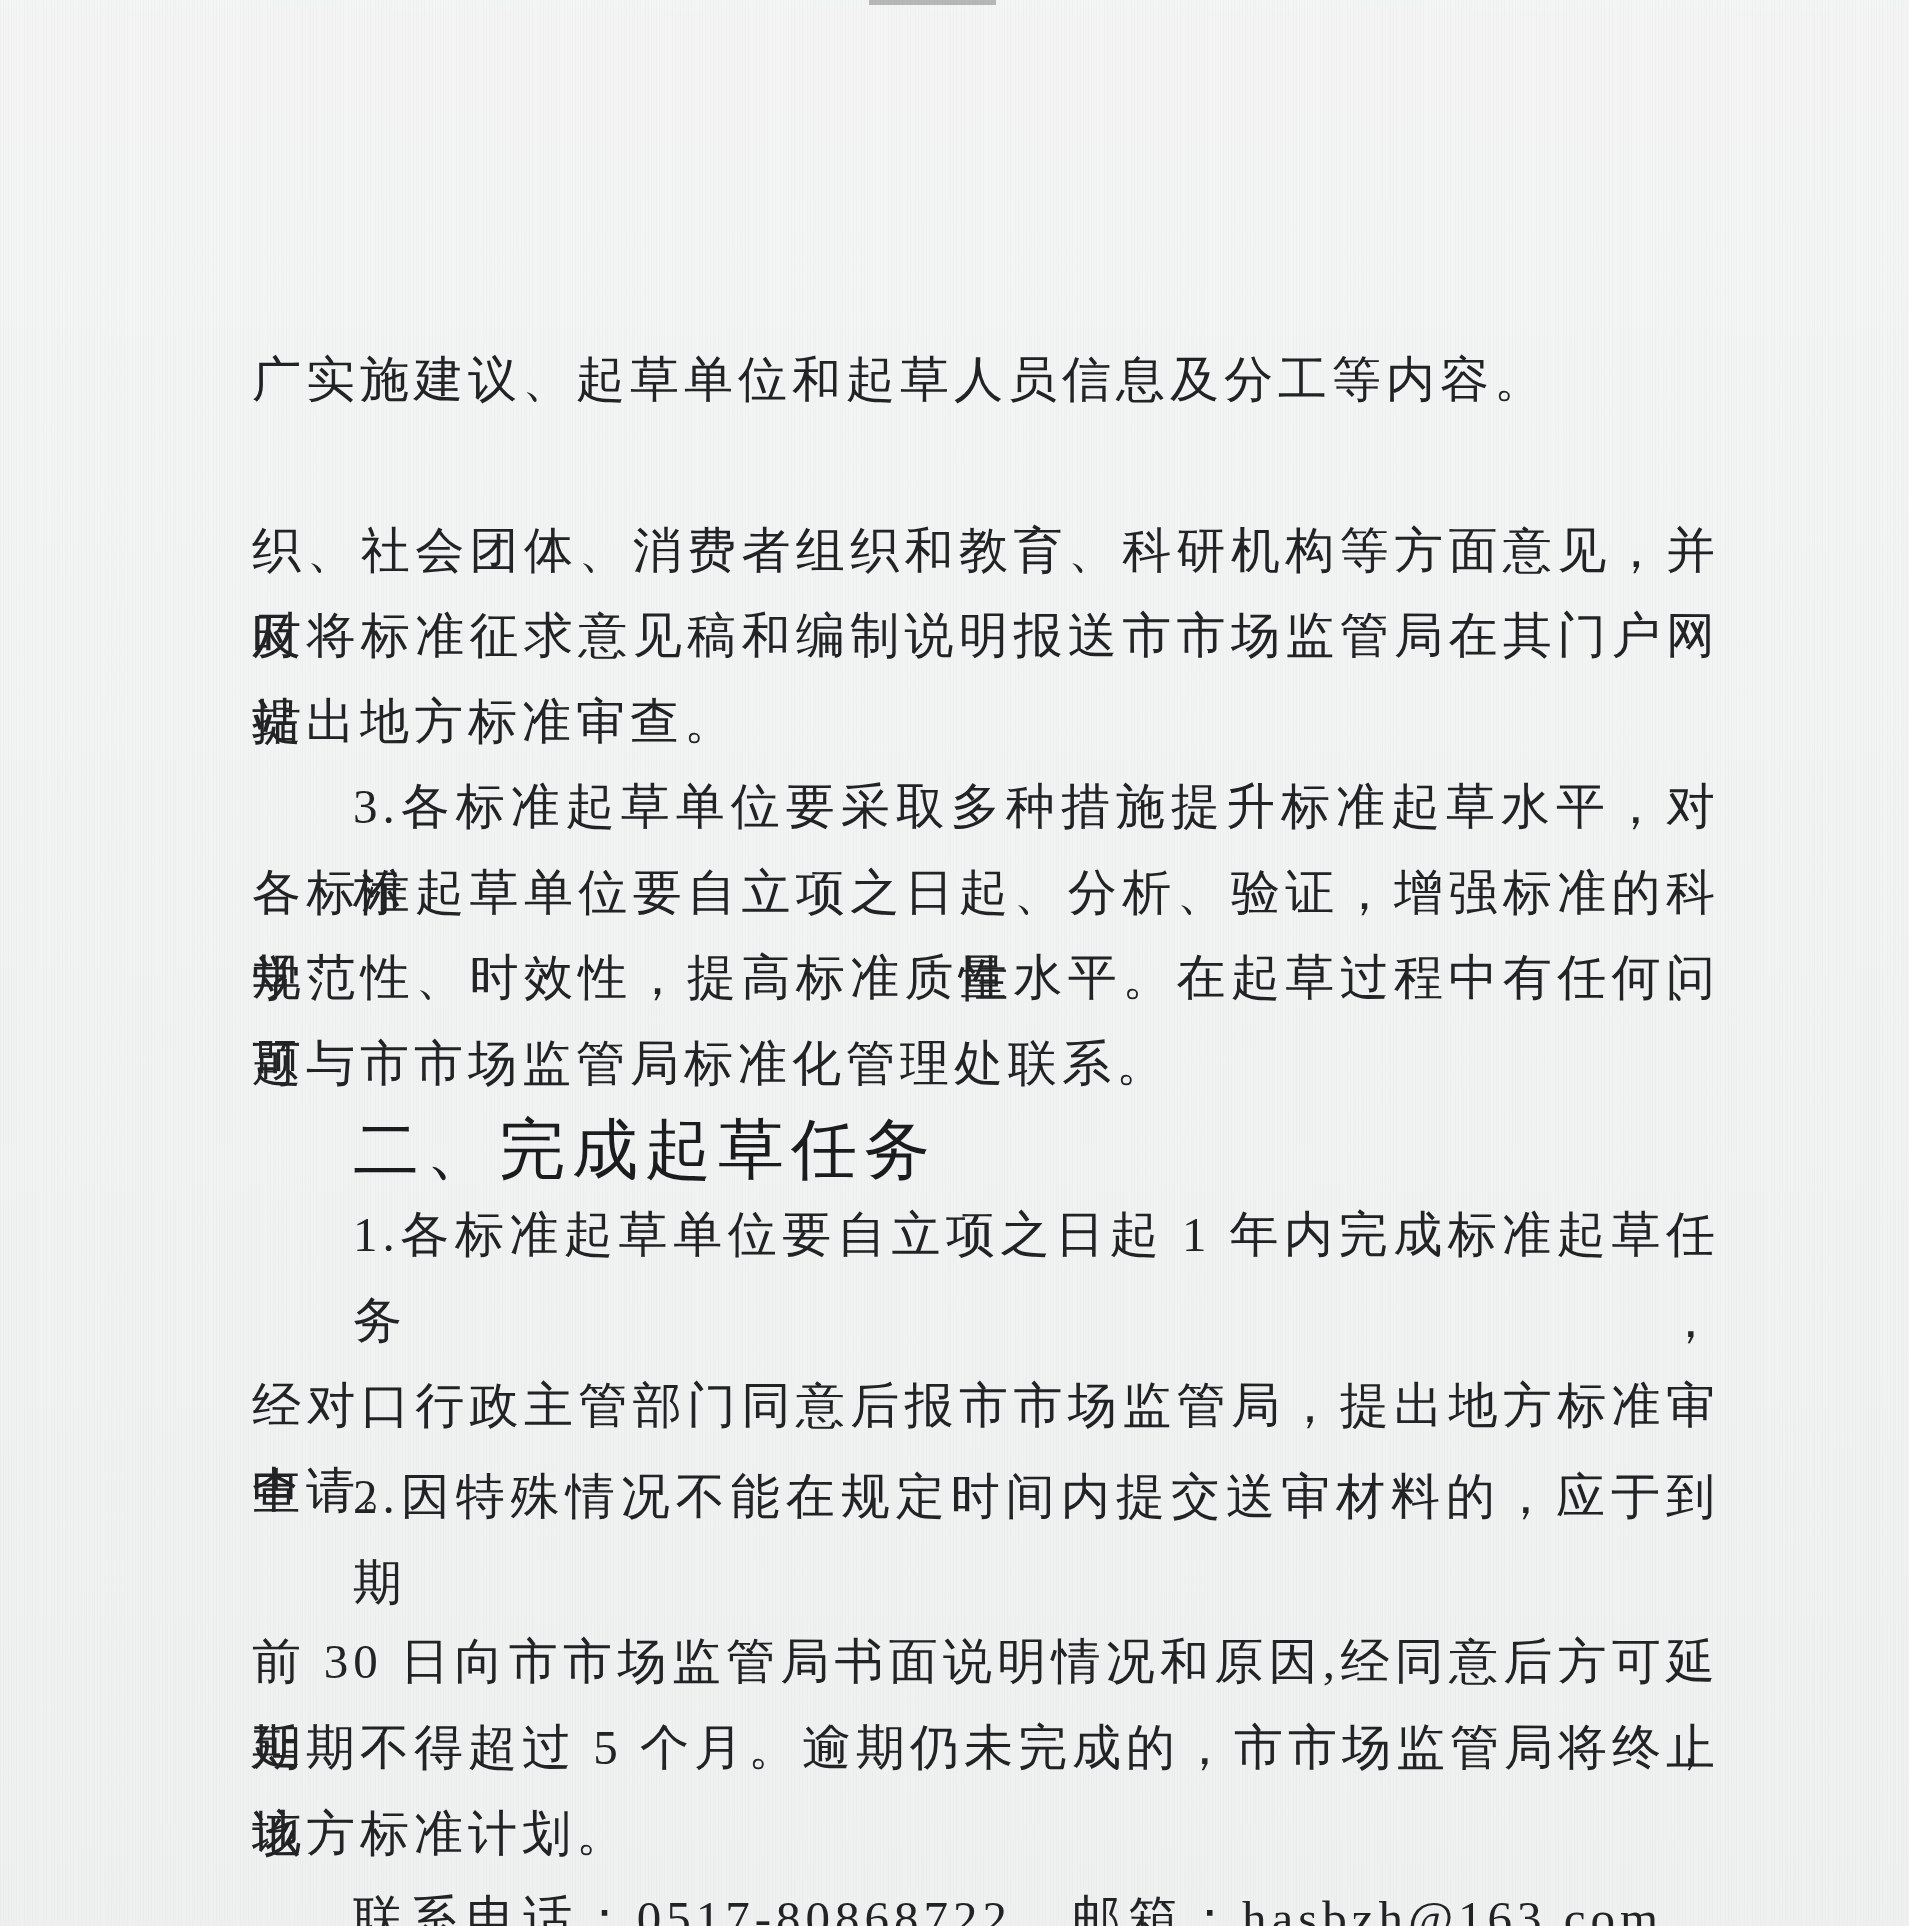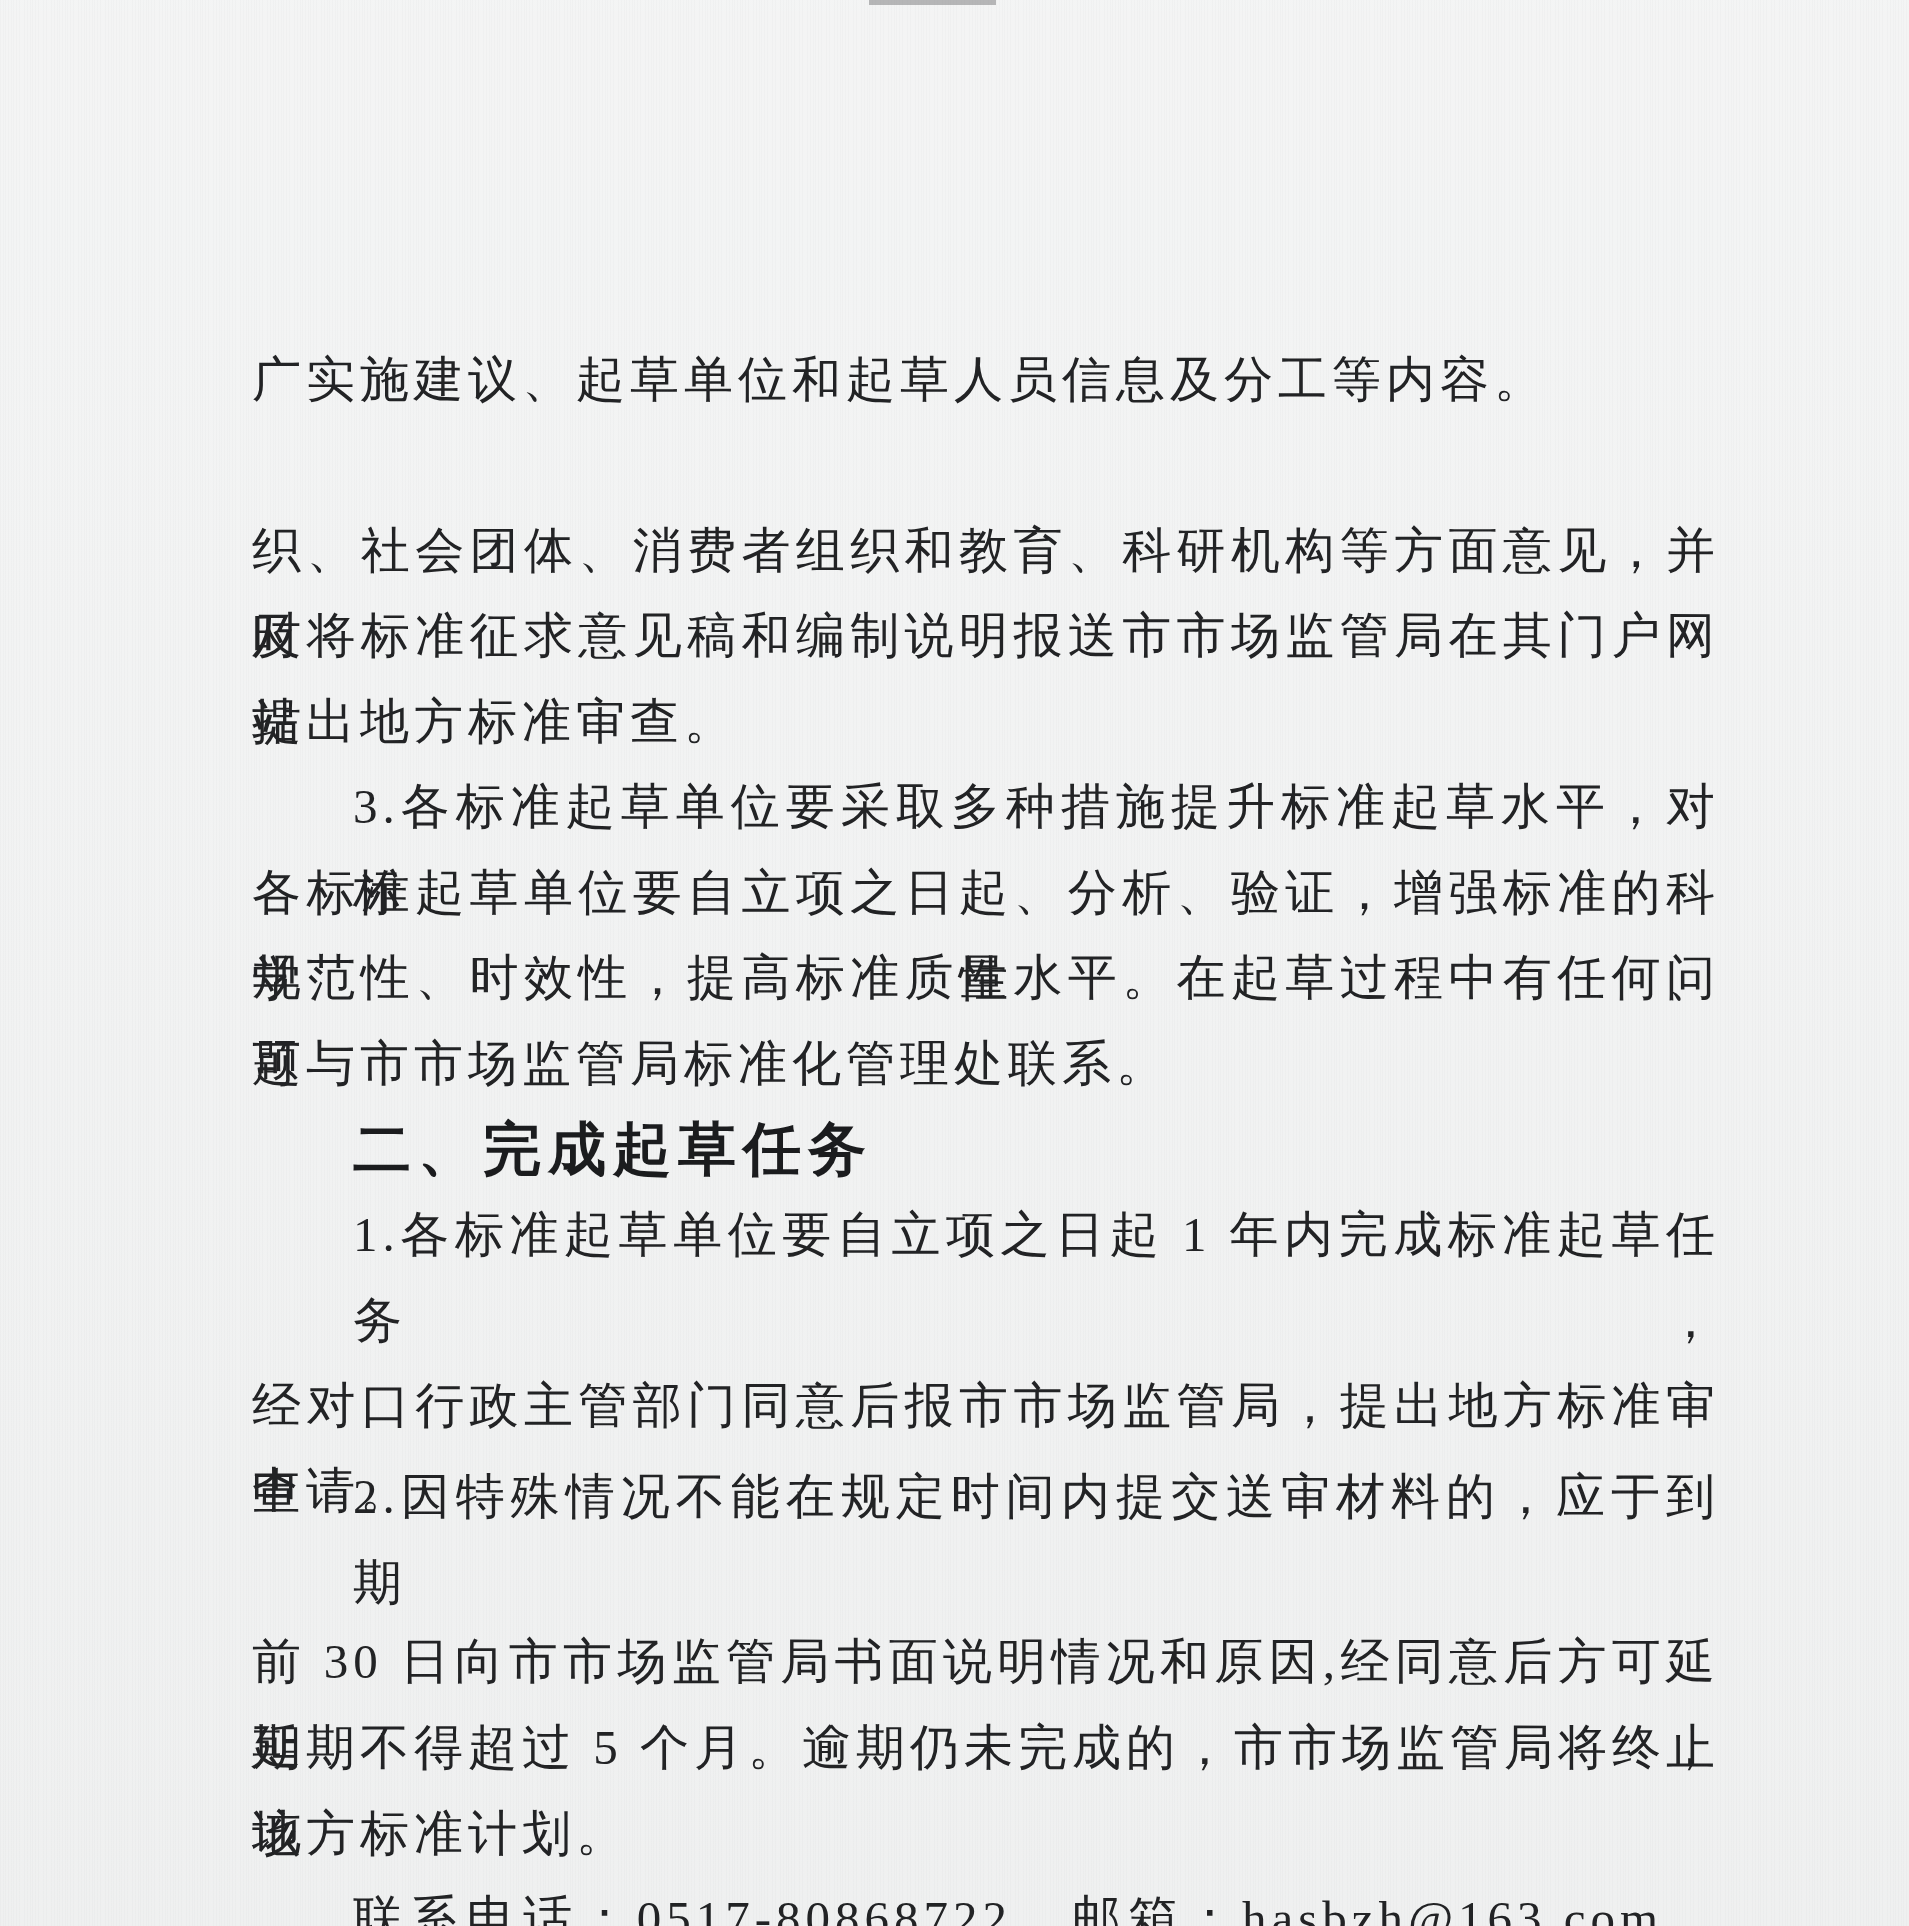--- a/index.html
+++ b/index.html
@@ -32,22 +32,22 @@
     box-sizing: border-box;
   }
   .just {
     white-space: normal;
     text-align: justify;
     text-align-last: justify;
   }
   .indent { padding-left: 101px; }
   .heading {
     font-family: "Liberation Sans", "DejaVu Sans", sans-serif;
-    font-weight: 700;
-    font-size: 58px;
+    font-weight: 400;
+    font-size: 66px;
     letter-spacing: 7px;
     color: #1b1c1e;
   }
   
   .artifact { position: absolute; pointer-events: none; }
   .tick-top {
     left: 869px; top: 0; width: 127px; height: 4.6px;
     background: #6a6b6d; opacity: 0.45;
   }
 </style>

